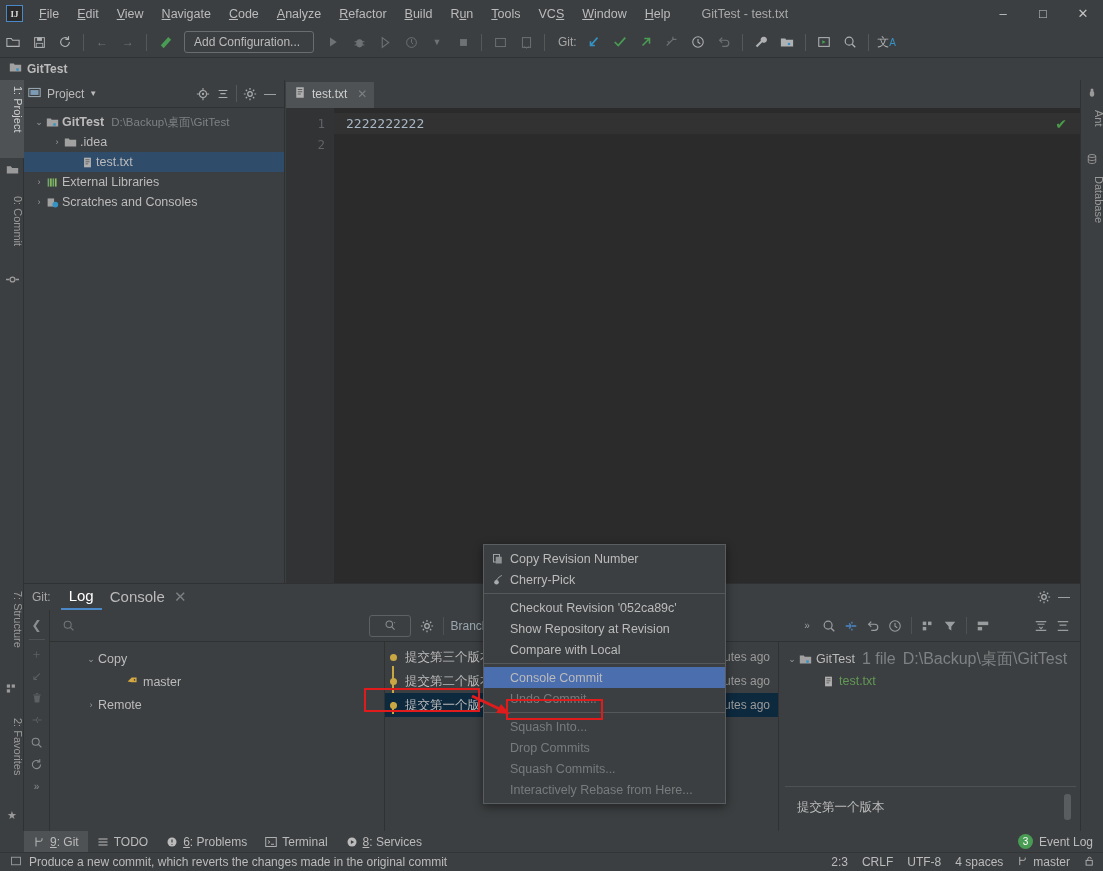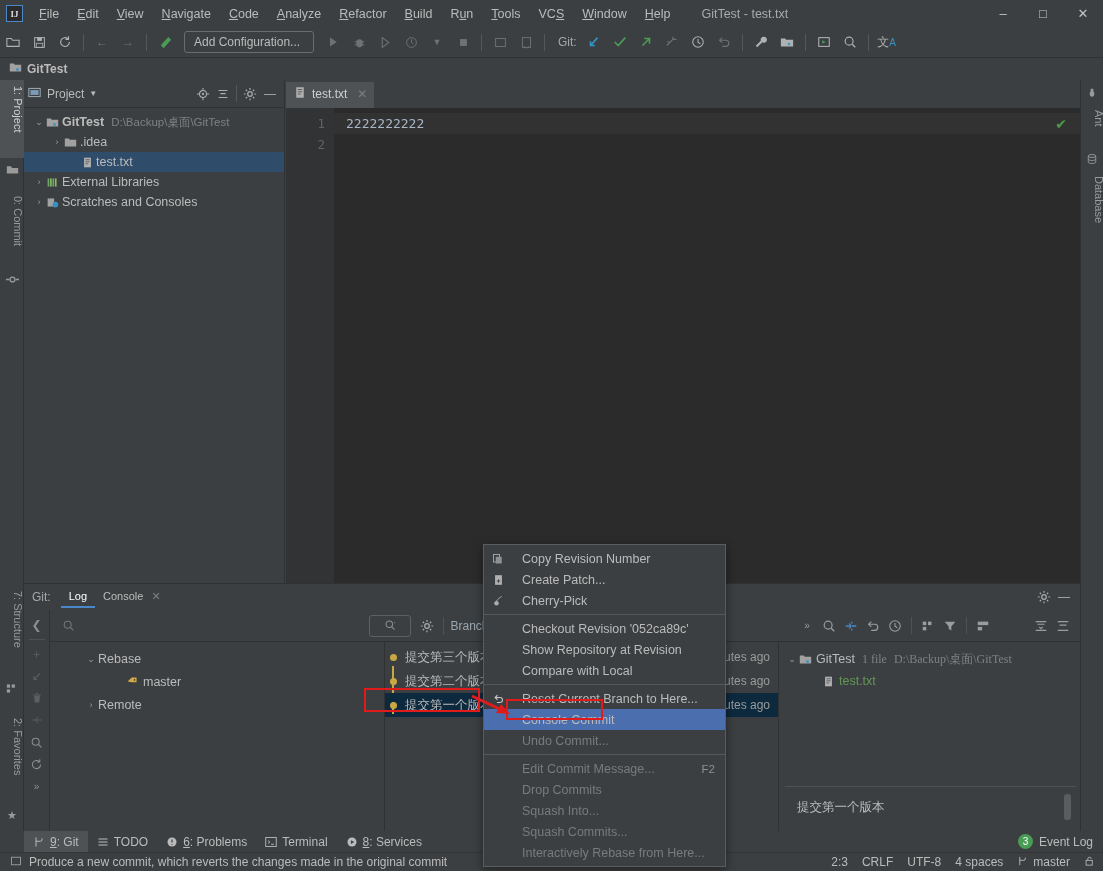--- a/index.html
+++ b/index.html
@@ -129,21 +129,21 @@
   .cline.hl { background:#323232; }
   .checkmark { position:absolute; right:13px; top:8px; color:#4a9c4a; font-size:14px; font-weight:bold;}
 
   
   .gitpanel {
     position:absolute; left:24px; top:583px; width:1056px; height:248px;
     background:#3c3f41; border-top:1px solid #2f3133;
   }
   .gittabs { height:26px; display:flex; align-items:center; padding-left:8px; position:relative; }
   .gittabs .g-lbl { font-size:12px; color:#a7a7a7; margin-right:10px; }
-  .gtab { font-size:11px; color:#bbbbbb; padding:3px 8px 4px; }
+  .gtab { font-size:15px; color:#bbbbbb; padding:3px 8px 4px; }
   .gtab.active { color:#ffffff; border-bottom:2px solid #4a88c7; }
   .gtab .x { color:#7d8082; margin-left:5px; }
   .gp-hdr-icos { position:absolute; right:6px; top:3px; display:flex; }
 
   .gitbody { position:absolute; left:0; top:26px; width:1056px; height:222px; display:flex; }
   .gitleftbar { width:26px; background:#3c3f41; border-right:1px solid #2f3133;
                 display:flex; flex-direction:column; align-items:center; padding-top:4px; }
   .gitleftbar .i { width:20px;height:22px;display:flex;align-items:center;justify-content:center;
                    color:#8b8e90; font-size:12px; }
   .gitleftbar .i.dim { color:#5d6063; }
@@ -169,21 +169,21 @@
   .cmsg { font-size:12.5px; color:#bbbbbb; margin-left:4px; }
   .cdate { position:absolute; right:8px; font-size:12px; color:#9a9a9a; }
   .detailpane { flex:1; position:relative; }
   .dp-ico { width:22px; height:22px; display:flex; align-items:center; justify-content:center;
             color:#9a9d9f; font-size:12px; }
   .dp-ico.accent { color:#4a88c7; }
   .dp-sep { width:1px; height:17px; background:#4e5254; margin:0 5px; }
   .dp-tree { padding-top:6px; }
   .dfrow { height:22px; display:flex; align-items:center; font-size:12.5px; padding-left:6px; }
   .dfile-green { color:#629755; }
-  .dmeta { color:#7e8183; font-size:12px; margin-left:7px;font-family:Liberation Serif, serif; }
+  .dmeta { color:#7e8183; font-size:16px; margin-left:7px; }
   .commitmsgbox {
     position:absolute; left:6px; right:4px; bottom:4px; height:42px;
     background:#3c3f41; border-top:1px solid #4e5254;
     display:flex; align-items:center; padding-left:12px; font-size:12.5px; color:#bbbbbb;
   }
   .msg-scroll { position:absolute; right:5px; top:7px; width:7px; height:26px; background:#5a5d5f; border-radius:3px;}
 
   
   .bottomtabs {
     position:absolute; left:0; top:831px; width:1103px; height:21px;
@@ -204,21 +204,21 @@
   .status-right { position:absolute; right:8px; display:flex; align-items:center; gap:14px; }
 
   
   .ctxmenu {
     position:absolute; left:483px; top:544px; width:243px;
     background:#3c3f41; border:1px solid #5a5d5f;
     box-shadow:0 3px 9px rgba(0,0,0,.45); z-index:50; padding:3px 0;
   }
   .mi { height:21px; display:flex; align-items:center; font-size:12.5px; color:#bbbbbb; padding-left:4px; }
   .mi .mic { width:20px; display:flex; align-items:center; justify-content:center; color:#a9acae; font-size:11px;}
-  .mi .mtxt { margin-left:14px; }
+  .mi .mtxt { margin-left:2px; }
   .mi.disabled .mtxt { color:#787b7d; }
   .mi.highlight { background:#4b6eaf; }
   .mi .short { margin-left:auto; margin-right:10px; color:#8d9093; font-size:11.5px; }
   .msep { height:1px; background:#555759; margin:3px 0; }
 
   
   .annot-box { position:absolute; border:2px solid #e01b1b; z-index:60; pointer-events:none; }
   .annot-arrow { position:absolute; z-index:60; pointer-events:none; }
 </style>
 </head>
@@ -699,21 +699,21 @@
                 <path d="M2 3h12M4 7h8M2 13h12" stroke="#9a9d9f" stroke-width="1.3" fill="none"></path>
               </svg>
           </span>
           <span style="flex:0 0 6px"></span>
         </div>
 
         <div class="gitcols">
           <div class="branchtree" id="branch-tree">
               <div class="brow" style="padding-left: 34px;">
                 <span class="arw">⌄</span>
-                <span>Rebase</span>
+                <span>Copy</span>
               </div>
               <div class="brow" style="padding-left: 62px;">
                 <span class="arw"></span>
                 <span style="display: flex; margin-right: 4px;">
                   <svg width="13" height="13" viewBox="0 0 16 16">
                     <path d="M2 8 L7 3 h6 v6 h-6 z" fill="#d4a843"></path>
                     <circle cx="10.5" cy="6" r="1" fill="#3c3f41"></circle>
                   </svg>
                 </span>
                 <span>master</span>
@@ -870,29 +870,20 @@
         <span class="mic">
           <svg width="12" height="12" viewBox="0 0 16 16">
             <rect x="2" y="2" width="8" height="10" fill="none" stroke="#a9acae" stroke-width="1.2"></rect>
             <rect x="5" y="5" width="8" height="9" fill="#8e9193"></rect>
           </svg>
         </span>
         <span class="mtxt">Copy Revision Number</span>
       </div>
       <div class="mi">
         <span class="mic">
-          <svg width="11" height="12" viewBox="0 0 16 16">
-            <rect x="3" y="1" width="10" height="14" fill="#b0b0b0"></rect>
-            <path d="M8 7v5M5.5 9.5h5" stroke="#3c3f41" stroke-width="1.3"></path>
-          </svg>
-        </span>
-        <span class="mtxt">Create Patch...</span>
-      </div>
-      <div class="mi">
-        <span class="mic">
           <svg width="12" height="12" viewBox="0 0 16 16">
             <circle cx="6" cy="11" r="3" fill="#a9acae"></circle>
             <path d="M6 8 C8 5, 11 3, 13 2" stroke="#a9acae" stroke-width="1.3" fill="none"></path>
           </svg>
         </span>
         <span class="mtxt">Cherry-Pick</span>
       </div>
       <div class="msep"></div>
       <div class="mi">
         <span class="mic"></span>
@@ -900,50 +891,36 @@
       </div>
       <div class="mi">
         <span class="mic"></span>
         <span class="mtxt">Show Repository at Revision</span>
       </div>
       <div class="mi">
         <span class="mic"></span>
         <span class="mtxt">Compare with Local</span>
       </div>
       <div class="msep"></div>
-      <div class="mi">
-        <span class="mic">
-          <svg width="13" height="12" viewBox="0 0 16 16">
-            <path d="M4 6h6a3.3 3.3 0 0 1 0 6.6H6" fill="none" stroke="#c5c8ca" stroke-width="1.4"></path>
-            <path d="M6.6 3 L3.5 6 L6.6 9" fill="none" stroke="#c5c8ca" stroke-width="1.4"></path>
-          </svg>
-        </span>
-        <span class="mtxt">Reset Current Branch to Here...</span>
-      </div>
       <div class="mi highlight">
         <span class="mic"></span>
         <span class="mtxt">Console Commit</span>
       </div>
       <div class="mi disabled">
         <span class="mic"></span>
         <span class="mtxt">Undo Commit...</span>
       </div>
       <div class="msep"></div>
       <div class="mi disabled">
         <span class="mic"></span>
-        <span class="mtxt">Edit Commit Message...</span>
-        <span class="short">F2</span>
+        <span class="mtxt">Squash Into...</span>
       </div>
       <div class="mi disabled">
         <span class="mic"></span>
         <span class="mtxt">Drop Commits</span>
-      </div>
-      <div class="mi disabled">
-        <span class="mic"></span>
-        <span class="mtxt">Squash Into...</span>
       </div>
       <div class="mi disabled">
         <span class="mic"></span>
         <span class="mtxt">Squash Commits...</span>
       </div>
       <div class="mi disabled">
         <span class="mic"></span>
         <span class="mtxt">Interactively Rebase from Here...</span>
       </div>
     </div>

